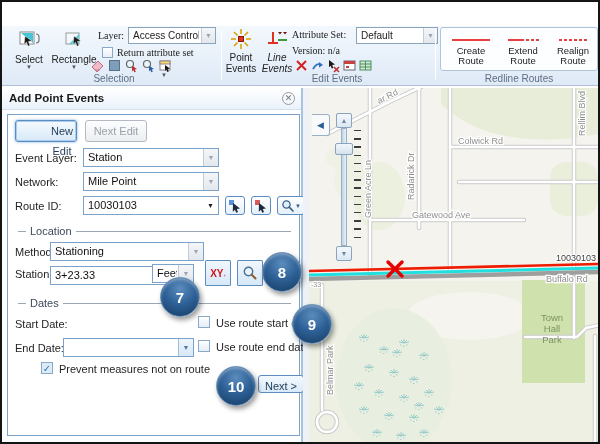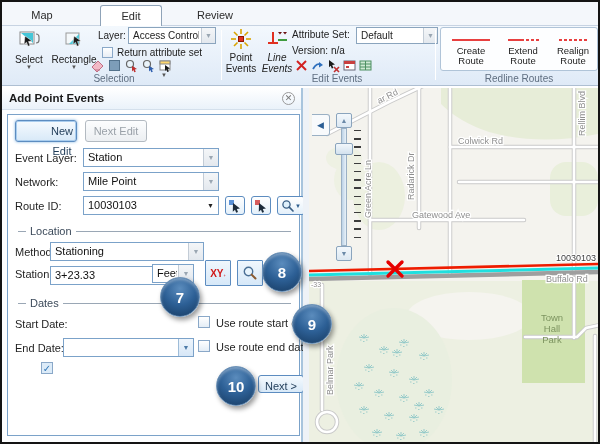--- a/index.html
+++ b/index.html
@@ -17,21 +17,21 @@
                 border-radius:3px 3px 0 0; height:22px; }
 
   
   .ribbon { position:absolute; left:2px; top:26px; right:2px; height:60px;
             background:linear-gradient(#f3f8fd,#dfeaf7); border-bottom:1px solid #aebfd2; }
   .grouplabel { position:absolute; bottom:1px; font-size:10px; color:#5f6e80; text-align:center; }
   .vsep { position:absolute; top:4px; width:1px; height:50px; background:#c3d2e2;
           border-right:1px solid #ffffff; }
   .bigbtn { position:absolute; top:2px; text-align:center; font-size:10px; color:#222; }
   .bigbtn .caret { font-size:6px; color:#555; line-height:5px; }
-  .rlbl { position:absolute; font-size:10px; color:#222; }
+  .rlbl { position:absolute; font-size:10px; color:#222;font-family:Liberation Serif, serif; }
   .combo { position:absolute; background:#fff; border:1px solid #8aa4bd; font-size:10px;
            color:#222; }
   .combo .val { position:absolute; left:4px; top:0; right:16px; overflow:hidden;
                 white-space:nowrap; line-height:15px; }
   .arrowbox { position:absolute; right:0; top:0; bottom:0; width:14px; text-align:center;
               background:linear-gradient(#f4f6f8,#e3e8ee); border-left:1px solid #c3ccd6;
               color:#9aa6b2; font-size:7px; line-height:15px; }
   .smicon { position:absolute; width:15px; height:15px; }
   .cbx { position:absolute; width:11px; height:11px; border:1px solid #8aa8c8;
          background:linear-gradient(#ffffff,#e8eef5); }
@@ -100,25 +100,20 @@
              background:radial-gradient(circle at 50% 28%, #5b8cbd 0%, #2d6096 48%, #16395f 100%);
              border:1px solid #6e93b8; color:#fff; font-weight:bold; font-size:15px;
              display:flex; align-items:center; justify-content:center;
              box-shadow:2px 3px 5px rgba(0,0,0,0.4), inset 0 2px 3px rgba(255,255,255,0.35); }
 </style>
 </head>
 <body>
 
 <div class="window">
 
-  <div class="tabstrip">
-    <div class="tab" style="left:14px;width:52px;">Map</div>
-    <div class="tab active" style="left:98px;width:62px;">Edit</div>
-    <div class="tab" style="left:182px;width:62px;">Review</div>
-  </div>
 
   <div class="ribbon">
 
     <div class="bigbtn" style="left:6px;width:42px;">
       <span>
         <svg width="24" height="24" viewBox="0 0 24 24">
           <path d="M19,6 q3,0 3,3 v3 q0,3 -3,3" fill="none" stroke="#777" stroke-width="1.2"></path>
           <rect x="3" y="4" width="14" height="12" fill="#fff" stroke="#8a8a8a"></rect>
           <polygon points="4,5 16,5 16,15" fill="#45c6d8"></polygon>
           <polygon points="8,8 15,13 11.5,13.5 13,17.5 11,18.3 9.5,14.3 7,16.5" fill="#1a1a1a" stroke="#fff" stroke-width="0.5"></polygon>
@@ -381,20 +376,21 @@
 
       <div class="lbl" style="left:7px;top:227px;">End Date:</div>
       <div class="fcombo" style="left:55px;top:223px;width:131px;">
         <span class="val"></span>
         <span class="arr-blue">▼</span>
       </div>
       <div class="pcb" style="left:190px;top:225px;"></div>
       <div class="lbl" style="left:208px;top:226px;">Use route end date</div>
 
       <div class="pcb checked" style="left:33px;top:247px;">✓</div>
+      <div class="lbl" style="left:51px;top:248px;">Prevent measures not on route</div>
 
       <div class="pbtn" style="left:250px;top:260px;width:46px;height:18px;line-height:21px;">Next &gt;</div>
     </div>
   </div>
 
   <div class="splitter"></div>
 
   <div class="map">
     <svg width="289" height="354" viewBox="0 0 289 354">
 

